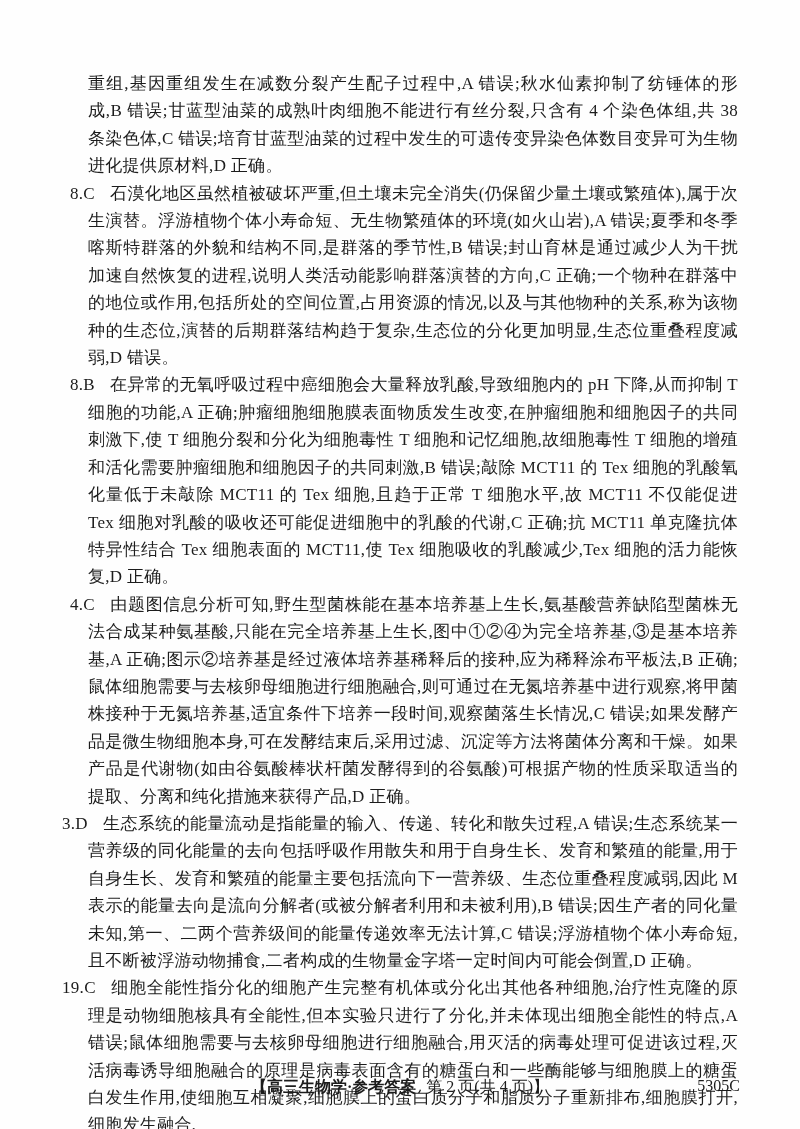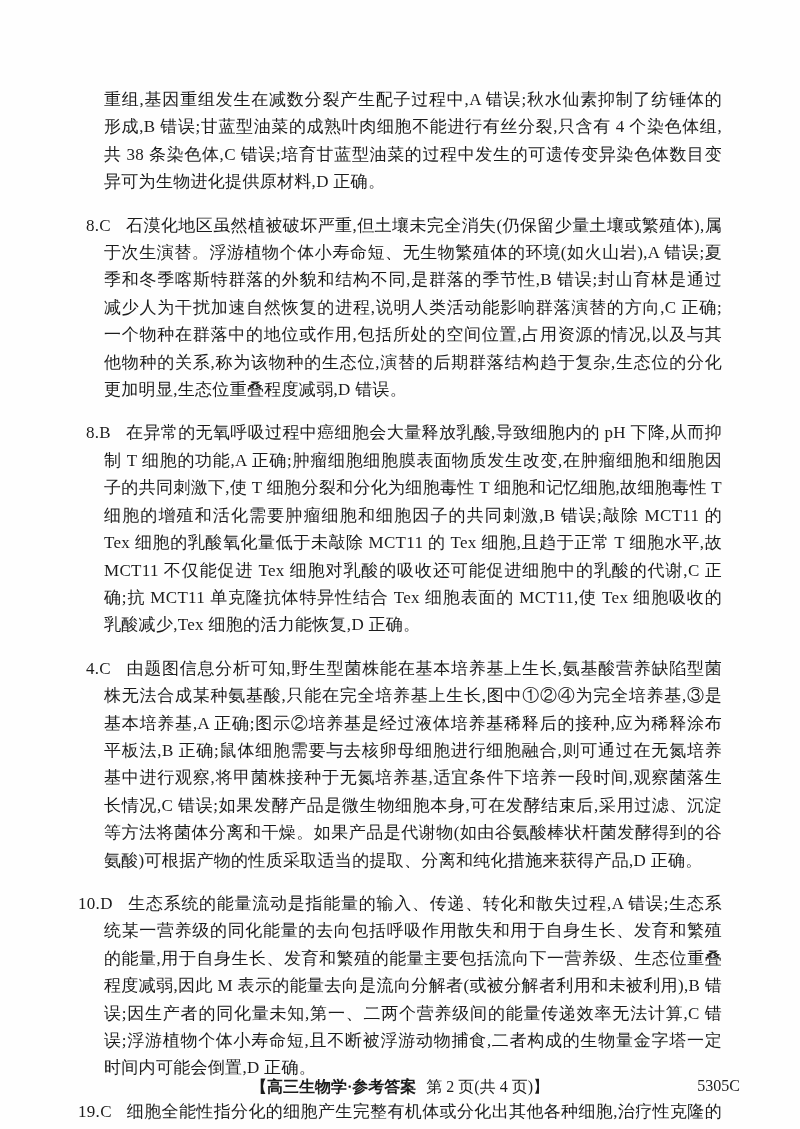--- a/index.html
+++ b/index.html
@@ -21,21 +21,21 @@
     position: absolute;
     top: 70px;
     left: 62px;
     width: 676px;
     font-size: 17px;
     line-height: 27.4px;
     text-align: justify;
     letter-spacing: 0.3px;
   }
   .answers p {
-    margin: 16px;
+    margin: 0;
   }
   
   .cont {
     padding-left: 26px;
   }
   
   .item {
     padding-left: 26px;
   }
   .item.d1 { text-indent: -18px; }
@@ -81,21 +81,21 @@
   <div class="answers">
 
     <p class="cont">重组,基因重组发生在减数分裂产生配子过程中,A 错误;秋水仙素抑制了纺锤体的形成,B 错误;甘蓝型油菜的成熟叶肉细胞不能进行有丝分裂,只含有 4 个染色体组,共 38 条染色体,C 错误;培育甘蓝型油菜的过程中发生的可遗传变异染色体数目变异可为生物进化提供原材料,D 正确。</p>
 
     <p class="item d1"><span class="item-label">8.C</span><span class="item-text">石漠化地区虽然植被破坏严重,但土壤未完全消失(仍保留少量土壤或繁殖体),属于次生演替。浮游植物个体小寿命短、无生物繁殖体的环境(如火山岩),A 错误;夏季和冬季喀斯特群落的外貌和结构不同,是群落的季节性,B 错误;封山育林是通过减少人为干扰加速自然恢复的进程,说明人类活动能影响群落演替的方向,C 正确;一个物种在群落中的地位或作用,包括所处的空间位置,占用资源的情况,以及与其他物种的关系,称为该物种的生态位,演替的后期群落结构趋于复杂,生态位的分化更加明显,生态位重叠程度减弱,D 错误。</span></p>
 
     <p class="item d1"><span class="item-label">8.B</span><span class="item-text">在异常的无氧呼吸过程中癌细胞会大量释放乳酸,导致细胞内的 pH 下降,从而抑制 T 细胞的功能,A 正确;肿瘤细胞细胞膜表面物质发生改变,在肿瘤细胞和细胞因子的共同刺激下,使 T 细胞分裂和分化为细胞毒性 T 细胞和记忆细胞,故细胞毒性 T 细胞的增殖和活化需要肿瘤细胞和细胞因子的共同刺激,B 错误;敲除 MCT11 的 Tex 细胞的乳酸氧化量低于未敲除 MCT11 的 Tex 细胞,且趋于正常 T 细胞水平,故 MCT11 不仅能促进 Tex 细胞对乳酸的吸收还可能促进细胞中的乳酸的代谢,C 正确;抗 MCT11 单克隆抗体特异性结合 Tex 细胞表面的 MCT11,使 Tex 细胞吸收的乳酸减少,Tex 细胞的活力能恢复,D 正确。</span></p>
 
     <p class="item d1"><span class="item-label">4.C</span><span class="item-text">由题图信息分析可知,野生型菌株能在基本培养基上生长,氨基酸营养缺陷型菌株无法合成某种氨基酸,只能在完全培养基上生长,图中①②④为完全培养基,③是基本培养基,A 正确;图示②培养基是经过液体培养基稀释后的接种,应为稀释涂布平板法,B 正确;鼠体细胞需要与去核卵母细胞进行细胞融合,则可通过在无氮培养基中进行观察,将甲菌株接种于无氮培养基,适宜条件下培养一段时间,观察菌落生长情况,C 错误;如果发酵产品是微生物细胞本身,可在发酵结束后,采用过滤、沉淀等方法将菌体分离和干燥。如果产品是代谢物(如由谷氨酸棒状杆菌发酵得到的谷氨酸)可根据产物的性质采取适当的提取、分离和纯化措施来获得产品,D 正确。</span></p>
 
-    <p class="item d2"><span class="item-label">10.D</span><span class="item-text">生态系统的能量流动是指能量的输入、传递、转化和散失过程,A 错误;生态系统某一营养级的同化能量的去向包括呼吸作用散失和用于自身生长、发育和繁殖的能量,用于自身生长、发育和繁殖的能量主要包括流向下一营养级、生态位重叠程度减弱,因此 M 表示的能量去向是流向分解者(或被分解者利用和未被利用),B 错误;因生产者的同化量未知,第一、二两个营养级间的能量传递效率无法计算,C 错误;浮游植物个体小寿命短,且不断被浮游动物捕食,二者构成的生物量金字塔一定时间内可能会倒置,D 正确。</span></p>
+    <p class="item d2"><span class="item-label">3.D</span><span class="item-text">生态系统的能量流动是指能量的输入、传递、转化和散失过程,A 错误;生态系统某一营养级的同化能量的去向包括呼吸作用散失和用于自身生长、发育和繁殖的能量,用于自身生长、发育和繁殖的能量主要包括流向下一营养级、生态位重叠程度减弱,因此 M 表示的能量去向是流向分解者(或被分解者利用和未被利用),B 错误;因生产者的同化量未知,第一、二两个营养级间的能量传递效率无法计算,C 错误;浮游植物个体小寿命短,且不断被浮游动物捕食,二者构成的生物量金字塔一定时间内可能会倒置,D 正确。</span></p>
 
     <p class="item d2"><span class="item-label">19.C</span><span class="item-text">细胞全能性指分化的细胞产生完整有机体或分化出其他各种细胞,治疗性克隆的原理是动物细胞核具有全能性,但本实验只进行了分化,并未体现出细胞全能性的特点,A 错误;鼠体细胞需要与去核卵母细胞进行细胞融合,用灭活的病毒处理可促进该过程,灭活病毒诱导细胞融合的原理是病毒表面含有的糖蛋白和一些酶能够与细胞膜上的糖蛋白发生作用,使细胞互相凝聚,细胞膜上的蛋白质分子和脂质分子重新排布,细胞膜打开,细胞发生融合,</span></p>
 
   </div>
 
   <div class="footer">
     <div class="footer-center">
       <span class="footer-title">【高三生物学·参考答案</span><span class="footer-page">第 2 页(共 4 页)】</span>
     </div>
     <span class="footer-code">5305C</span>

